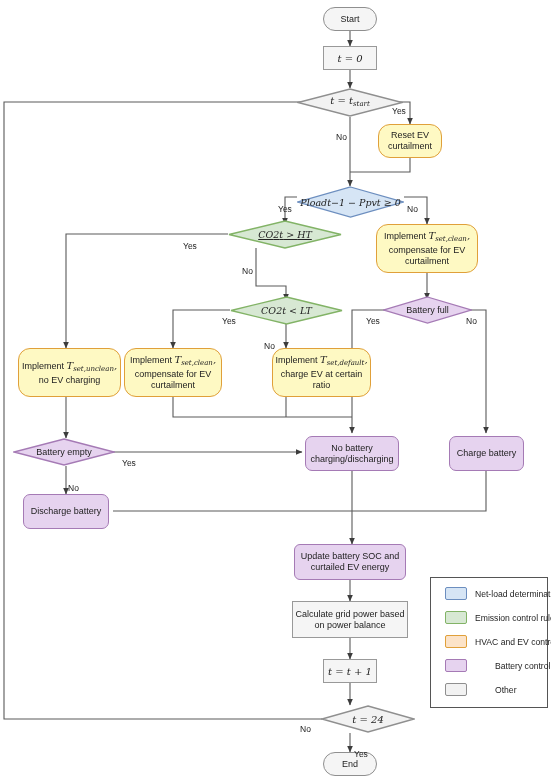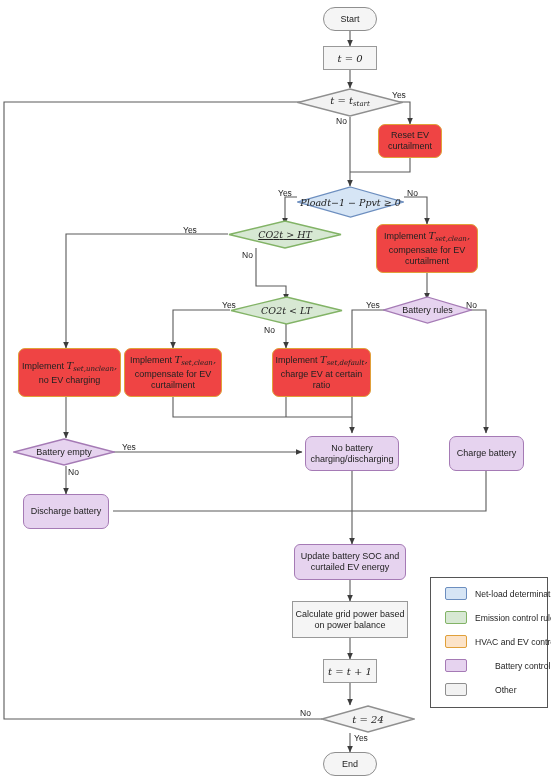--- a/index.html
+++ b/index.html
@@ -3,26 +3,26 @@
 <meta charset="utf-8">
 <style>
   html,body{margin:0;padding:0;background:#ffffff;}
   body{font-family:"Liberation Sans", sans-serif;}
   #canvas{position:relative;width:551px;height:783px;background:#ffffff;overflow:hidden;}
   svg#wires{position:absolute;left:0;top:0;width:551px;height:783px;pointer-events:none;}
   .node{position:absolute;box-sizing:border-box;display:flex;align-items:center;justify-content:center;
         text-align:center;font-size:9px;line-height:11px;color:#222222;}
   .proc{border-radius:0;border:1.4px solid #999999;background:#f5f5f5;}
   .term{border-radius:50%/50%;border:1.4px solid #8f8f8f;background:#f5f5f5;border-radius:50px;}
-  .orange{border-radius:7px;border:1.6px solid #e0a03a;background:#ef4444;}
+  .orange{border-radius:12px;border:1.6px solid #e0a03a;background:#fef9c3;}
   .purple{border-radius:7px;border:1.6px solid #a57ab5;background:#e6d3ef;}
   .diamond{background:transparent;border:none;}
   .diamond .dlabel{position:relative;z-index:2;}
   .diamond svg.dshape{position:absolute;left:0;top:0;z-index:1;}
-  .lbl{position:absolute;font-size:8.5px;color:#222222;white-space:nowrap;}
+  .lbl{position:absolute;font-size:8.5px;color:#222222;white-space:nowrap;margin-top:16px;}
   .math{font-family:"DejaVu Serif", serif;font-style:italic;font-size:10px;}
   .math .sub{font-size:7px;vertical-align:-2px;font-style:italic;}
   .mrow{font-family:"DejaVu Serif", serif;font-style:italic;font-size:9.5px;}
   #legend{position:absolute;box-sizing:border-box;border:1.2px solid #555555;background:#ffffff;}
   .legrow{position:absolute;display:flex;align-items:center;}
   .swatch{width:22px;height:13px;border-radius:2px;box-sizing:border-box;}
   .legtxt{font-size:8.6px;color:#1d1d1d;margin-left:8px;white-space:nowrap;}
 </style>
 </head>
 <body>
@@ -157,21 +157,21 @@
     <span><span>Implement</span>
       <span class="math"><i>T</i><span class="sub">set,default</span>,</span></span>
     <span>charge EV at certain</span>
     <span>ratio</span>
   </div>
 
   <div class="node diamond" style="left:383px;top:296px;width:89px;height:28px;">
     <svg class="dshape" width="89" height="28" viewBox="0 0 89 28">
       <polygon points="44.5,1 88,14 44.5,27 1,14" fill="#e6d3ef" stroke="#a57ab5" stroke-width="1.3"></polygon>
     </svg>
-    <span class="dlabel">Battery rules</span>
+    <span class="dlabel">Battery full</span>
   </div>
 
   <div class="node diamond" style="left:13px;top:438px;width:102px;height:28px;">
     <svg class="dshape" width="102" height="28" viewBox="0 0 102 28">
       <polygon points="51,1 101,14 51,27 1,14" fill="#e6d3ef" stroke="#a57ab5" stroke-width="1.3"></polygon>
     </svg>
     <span class="dlabel">Battery empty</span>
   </div>
 
   <div class="node purple" style="left:305px;top:436px;width:94px;height:35px;flex-direction:column;">

